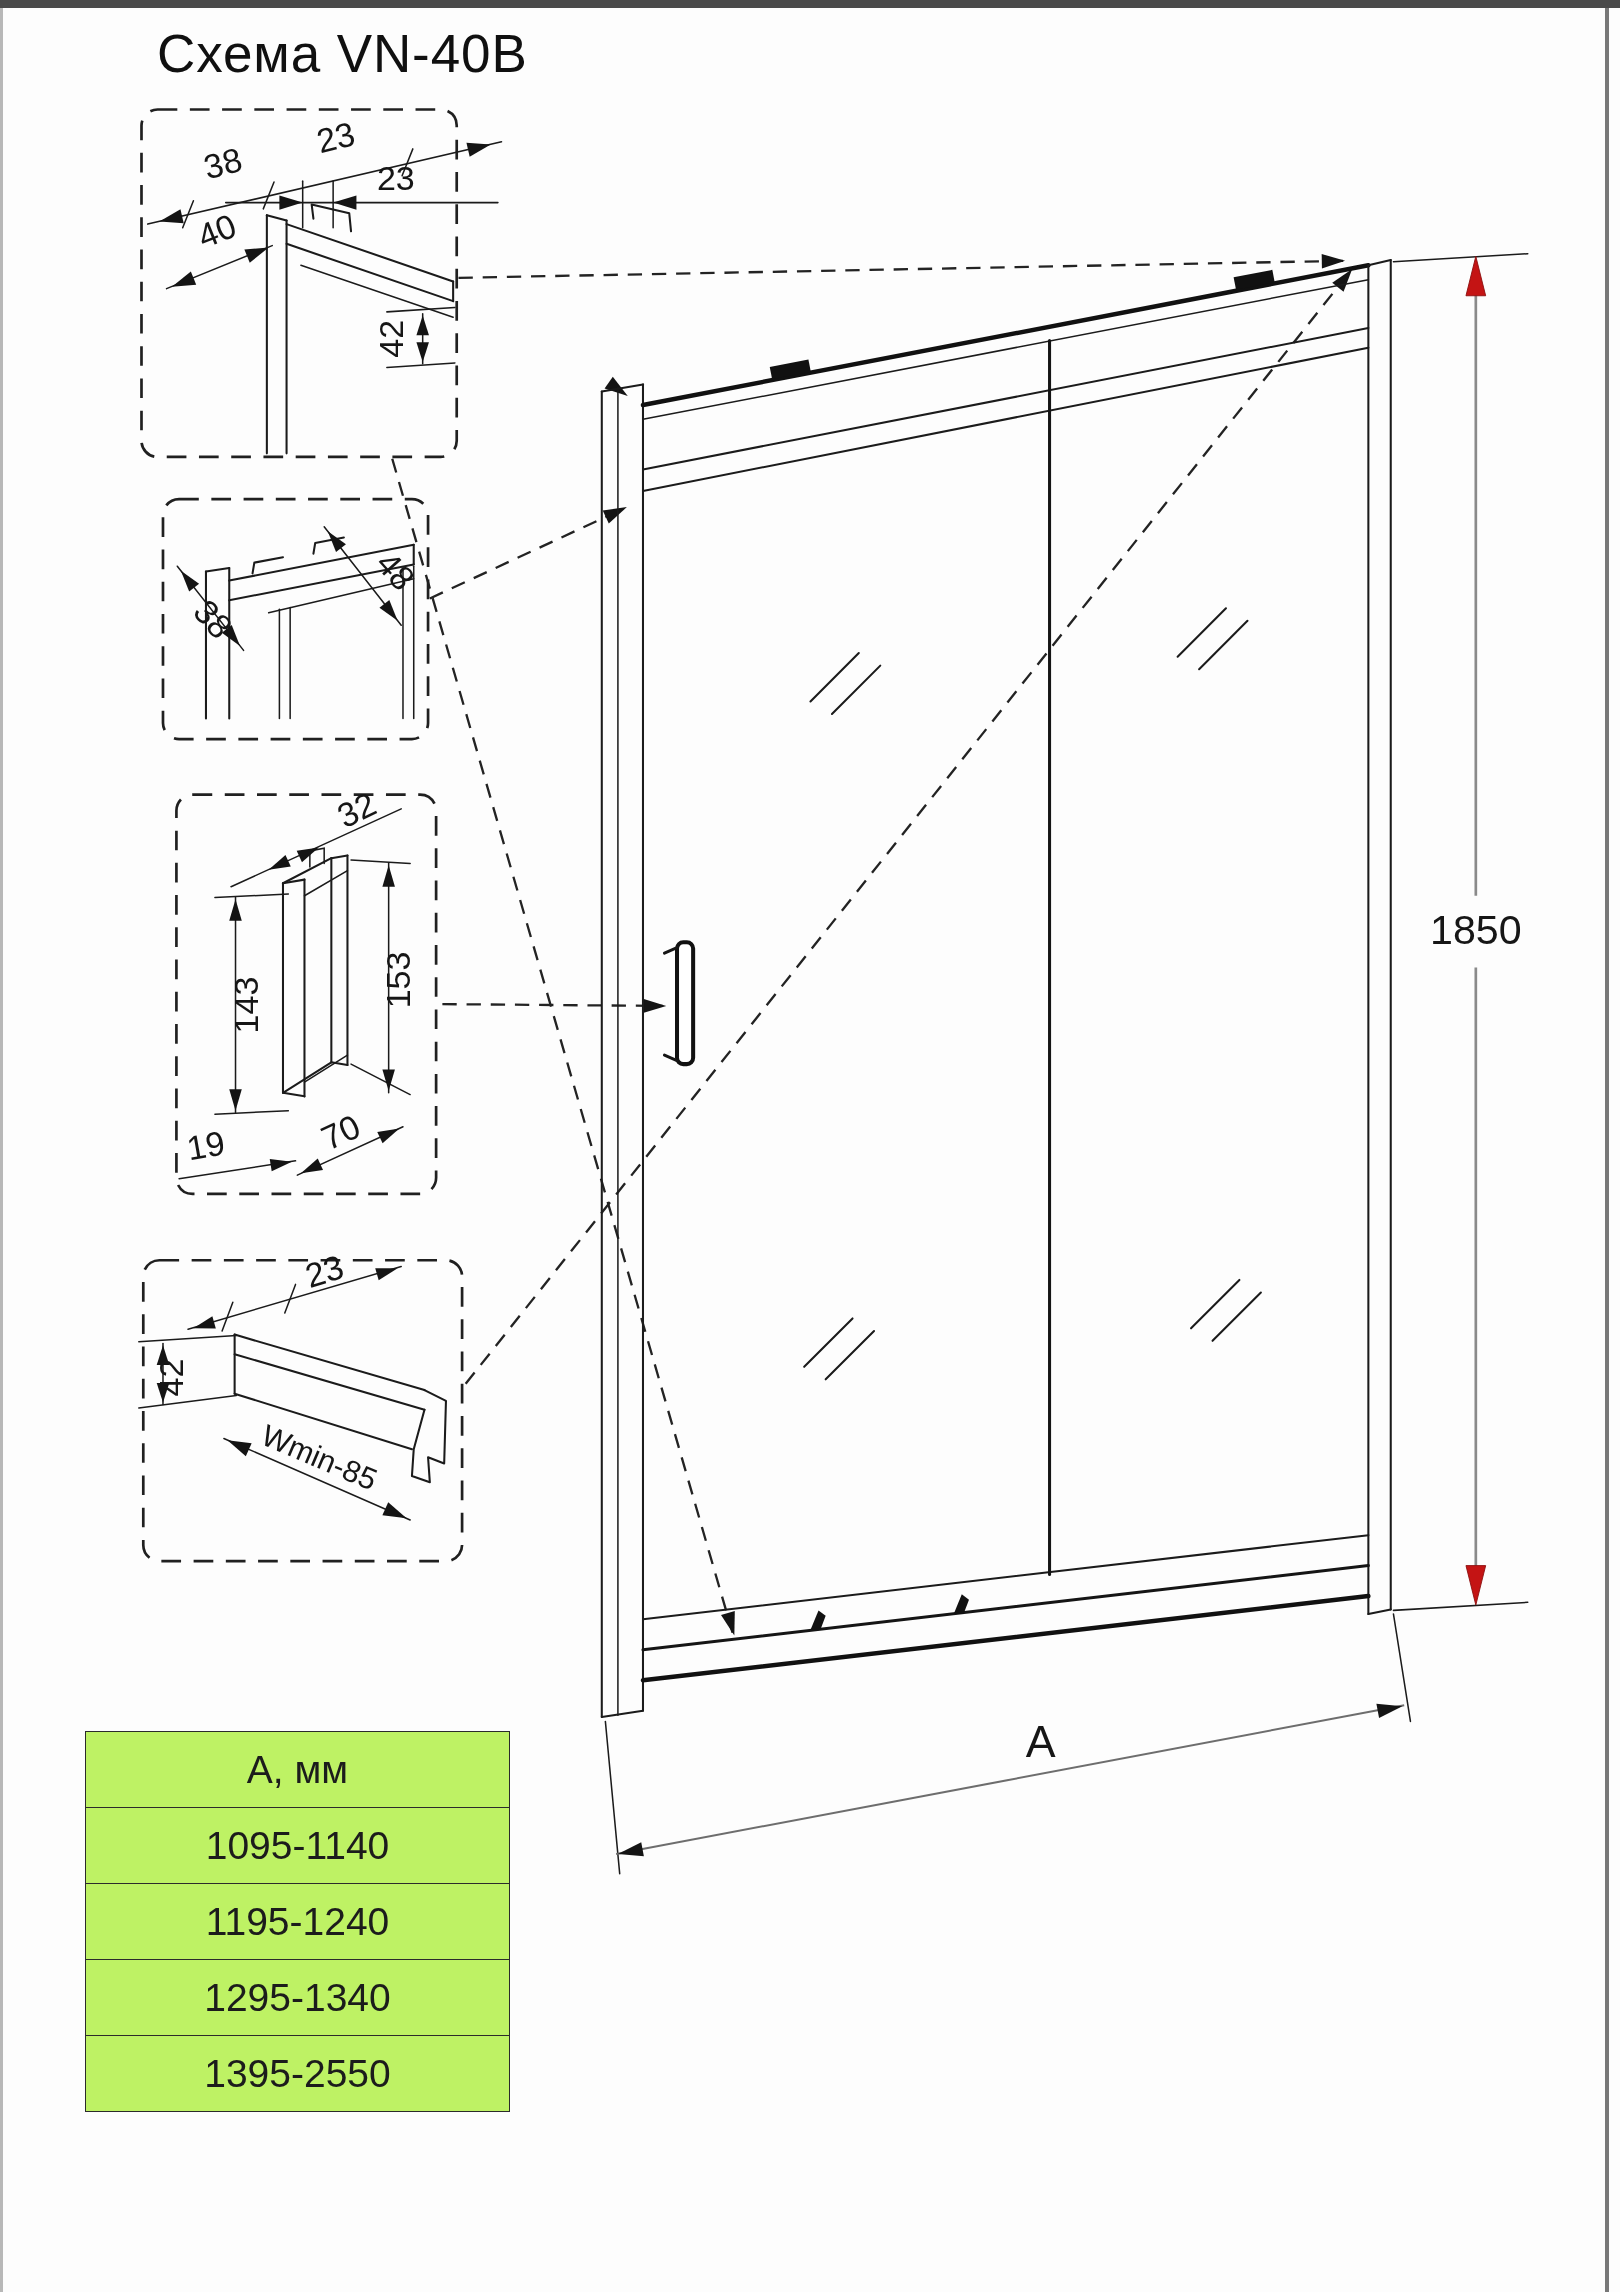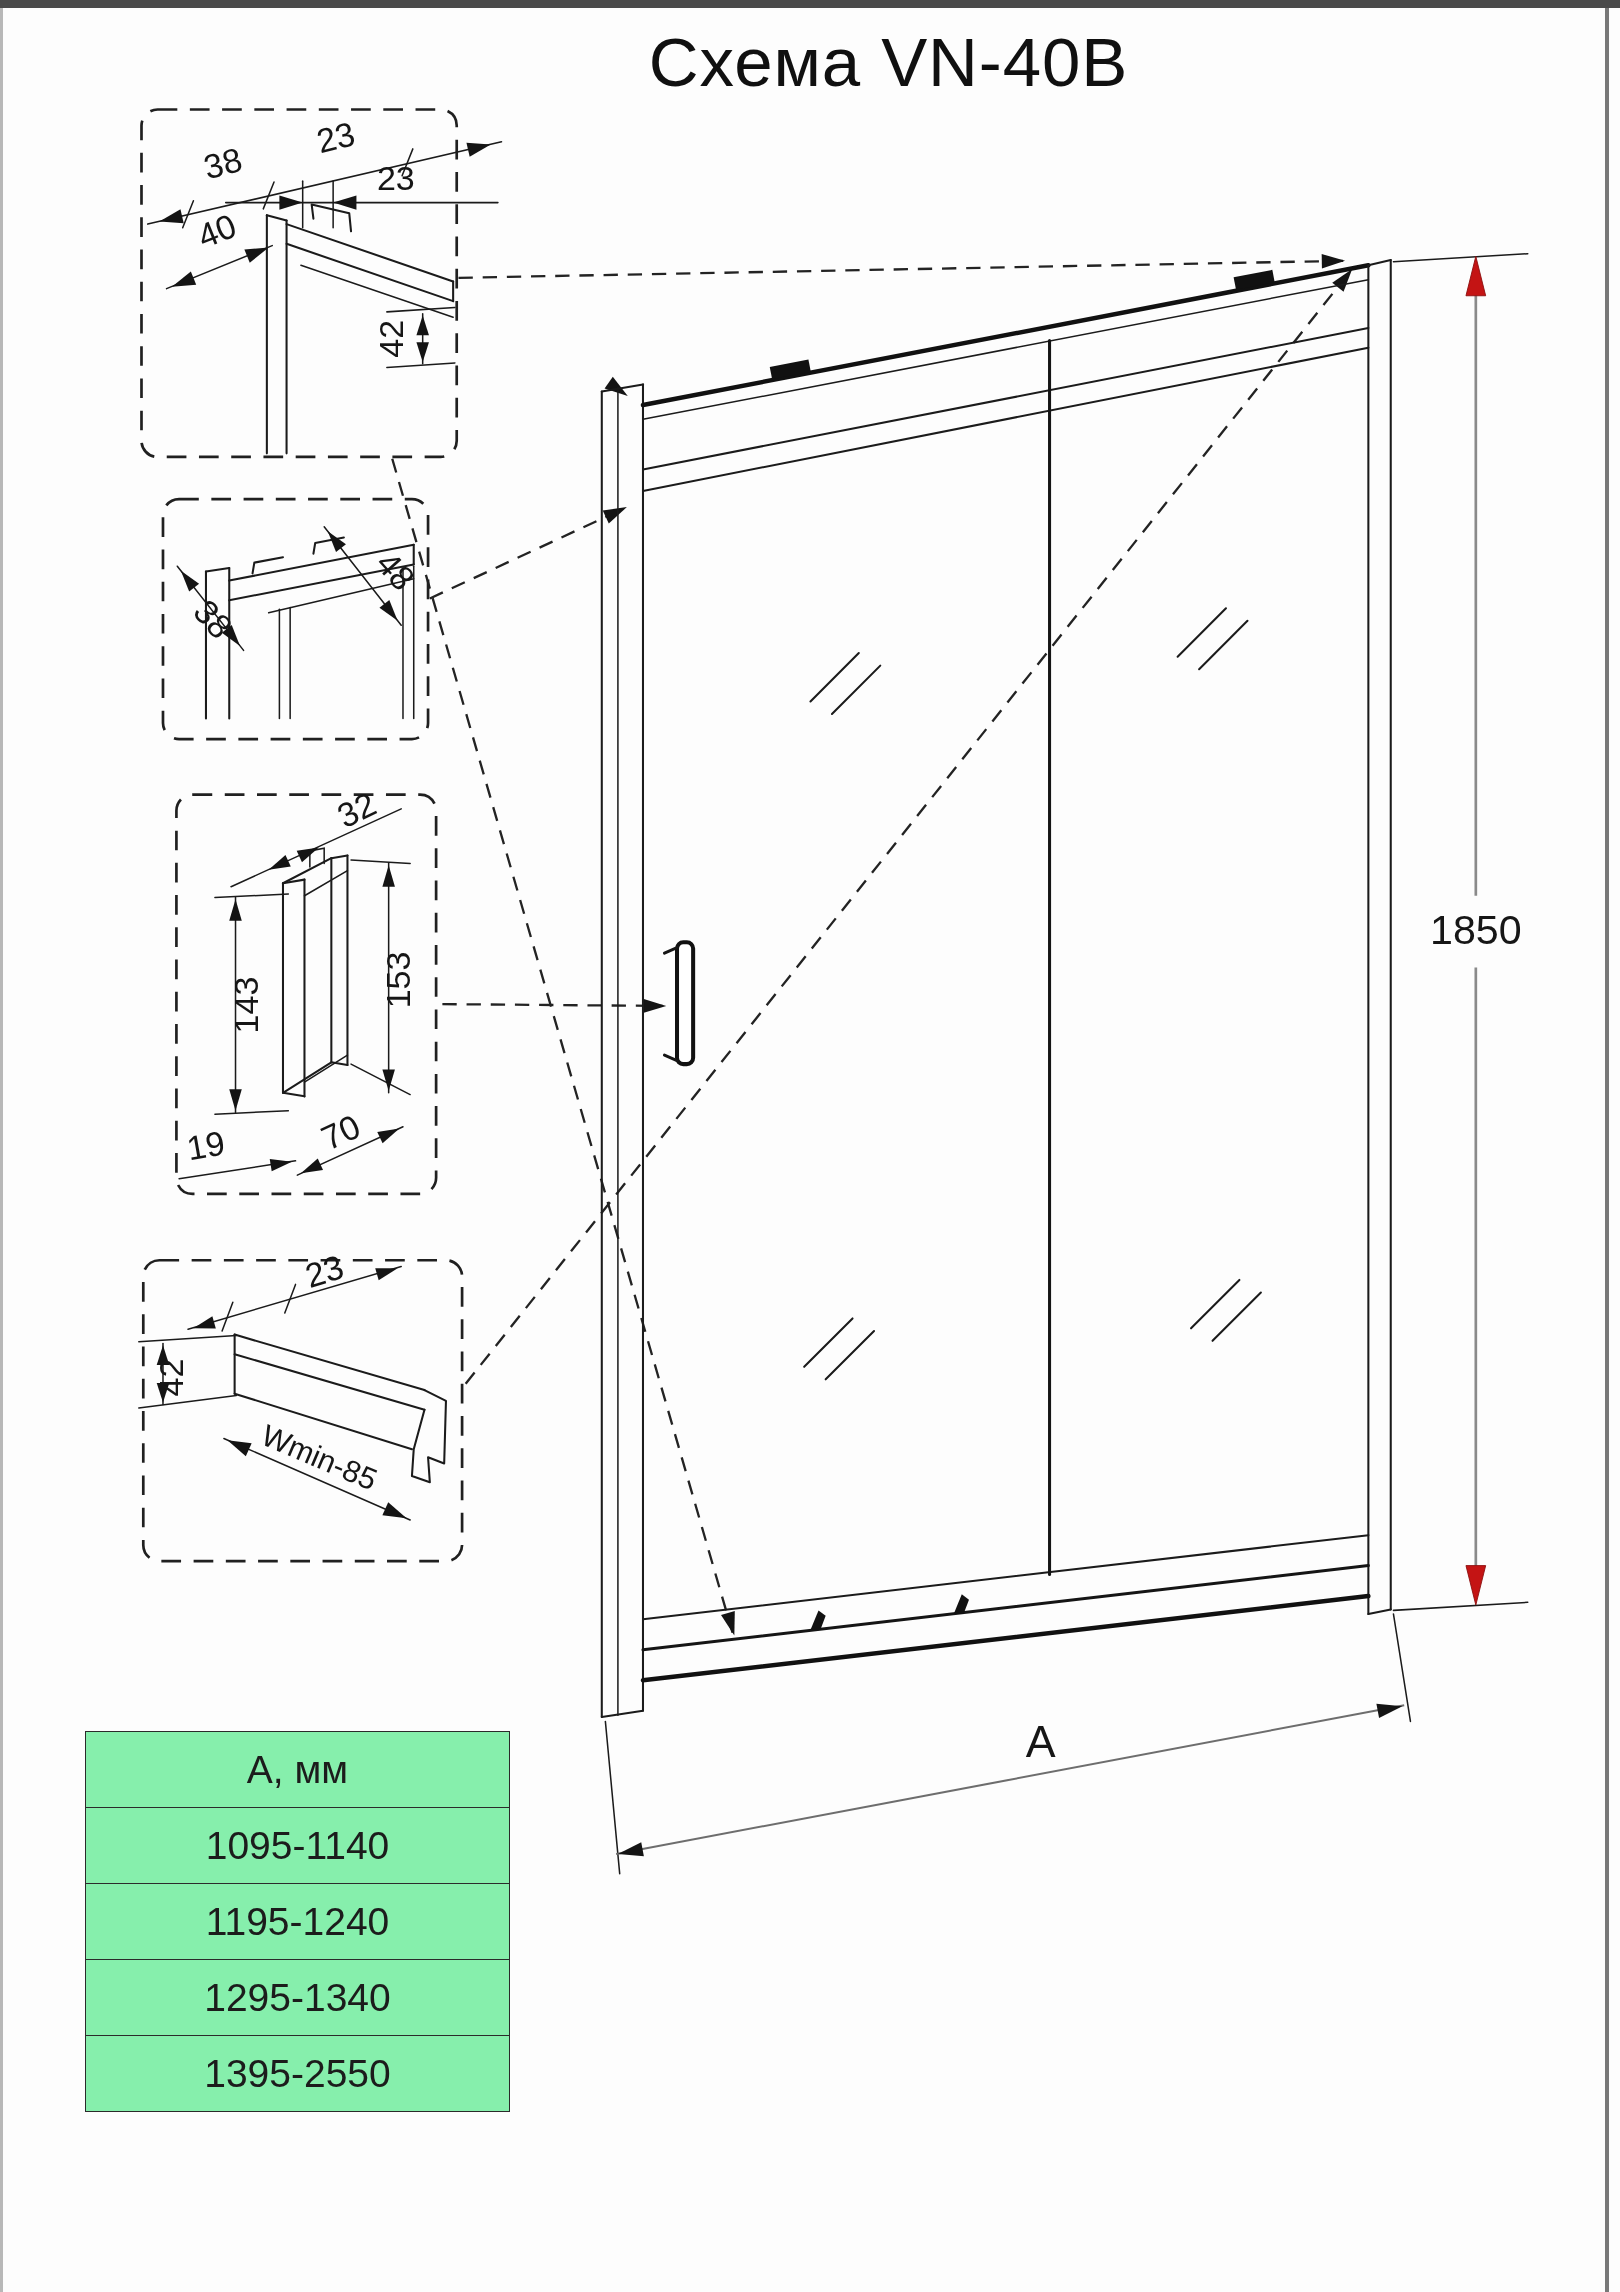--- a/index.html
+++ b/index.html
@@ -3,22 +3,22 @@
 <meta charset="utf-8">
 <style>
   html,body{margin:0;padding:0;background:#e8e8e8;}
   #page{position:relative;width:1620px;height:2293px;background:#fdfdfd;overflow:hidden;
         font-family:"Liberation Sans",sans-serif;}
   
   .frame-top{position:absolute;left:0;top:0;width:100%;height:8px;background:#4a4a4a;}
   .frame-right{position:absolute;right:10.7px;top:8px;width:4.5px;height:2285px;background:#787878;}
   .frame-left{position:absolute;left:0;top:8px;width:2.7px;height:2285px;background:#b8b8b8;}
 
-  .page-title{position:absolute;left:0;top:23px;width:100%;text-align:center;
-              padding-left:157px;box-sizing:border-box;font-size:69px;font-weight:500;
+  .page-title{position:absolute;left:0;top:23px;width:100%;
+              padding-left:157px;box-sizing:border-box;font-size:53px;font-weight:500;
               color:#101010;letter-spacing:0.9px;}
 
   svg{position:absolute;left:0;top:0;}
   .ln{stroke:#1b1b1b;stroke-width:2.3;fill:none;stroke-linecap:round;stroke-linejoin:round;}
   .ln-thin{stroke:#1b1b1b;stroke-width:1.7;fill:none;stroke-linecap:round;}
   .ln-bold{stroke:#111;stroke-width:5;fill:none;stroke-linecap:round;}
   .ln-med{stroke:#151515;stroke-width:3.4;fill:none;stroke-linecap:round;}
   .dash-box{stroke:#202020;stroke-width:3;fill:none;stroke-dasharray:22 14;}
   .dash-ldr{stroke:#232323;stroke-width:2.6;fill:none;stroke-dasharray:16 11;}
   .dim-gray{stroke:#8a8a8a;stroke-width:3;fill:none;}
@@ -26,21 +26,21 @@
   .arr{fill:#141414;stroke:none;}
   .arr-red{fill:#c41414;stroke:#8c0e0e;stroke-width:1;}
   .blk{fill:#111;stroke:none;}
   text{font-family:"Liberation Sans",sans-serif;fill:#161616;}
   .dimtxt{font-size:38px;}
   .dimtxt-sm{font-size:34px;}
   .bigtxt{font-size:46px;}
   .atxt{font-size:50px;}
 
   .size-table{position:absolute;left:85px;top:1731px;width:423px;border:1.8px solid #2b2b2b;
-              background:#86efac;}
+              background:#bef264;}
   .size-row{height:75px;display:flex;align-items:center;justify-content:center;
             font-size:39px;color:#1c1c1c;border-top:1.8px solid #2b2b2b;}
   .size-row.header{border-top:none;}
 </style>
 </head>
 <body>
 
 <div id="page">
   <div class="frame-top"></div>
   <div class="frame-right"></div>

